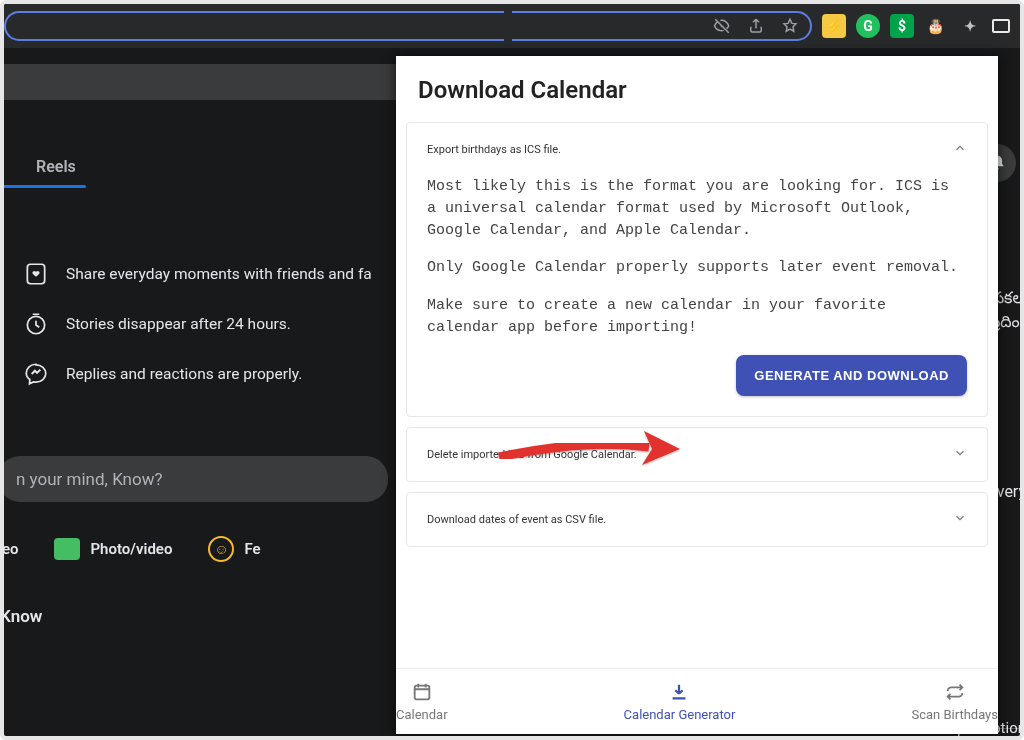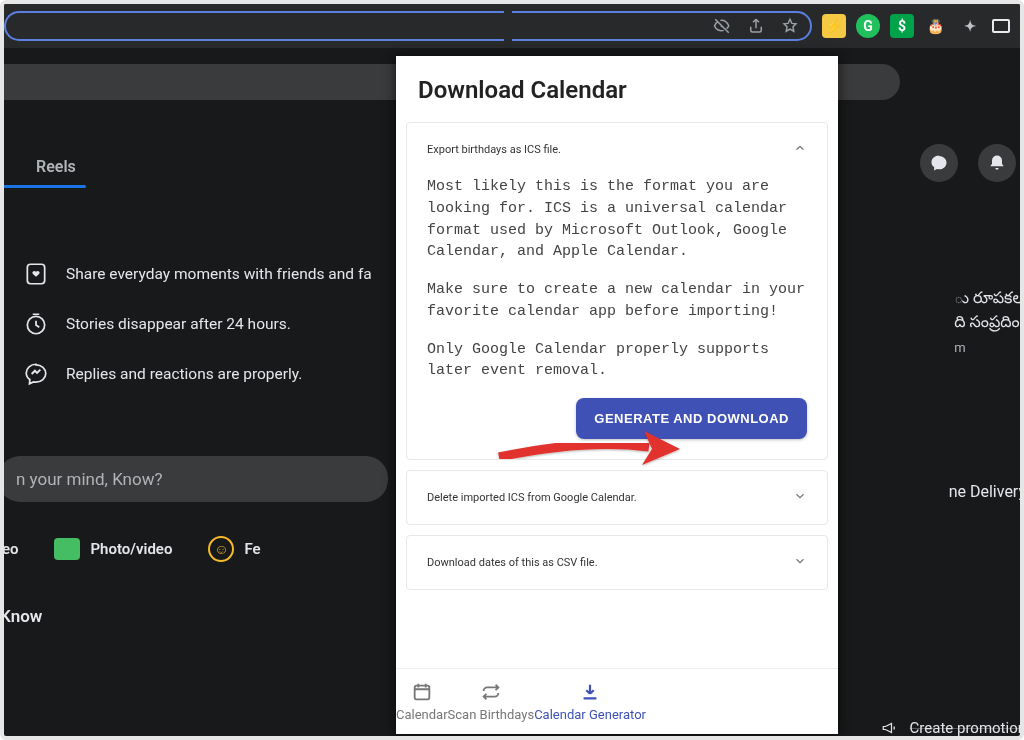--- a/index.html
+++ b/index.html
@@ -41,31 +41,31 @@
     .know{margin:44px 0 0 -4px;color:#e4e6eb;font-size:17px;font-weight:600;}
 
     
     .right-frag{position:absolute;right:4px;top:92px;color:#e4e6eb;font-size:15px;display:flex;align-items:center;gap:20px;}
     .right-frag .circ{width:38px;height:38px;border-radius:50%;background:#3a3b3c;display:flex;align-items:center;justify-content:center;}
     .telugu{position:absolute;right:-10px;top:234px;color:#e4e6eb;font-size:16px;line-height:1.5;text-align:left;}
     .delivery{position:absolute;right:-6px;top:430px;color:#e4e6eb;font-size:16px;}
     .promo{position:absolute;right:-6px;top:667px;color:#e4e6eb;font-size:15px;display:flex;align-items:center;gap:10px;}
 
     
-    .panel{position:absolute;left:392px;top:52px;width:442px;height:678px;background:#fff;box-shadow:-3px 0 10px rgba(0,0,0,.35),3px 0 10px rgba(0,0,0,.35);display:flex;flex-direction:column;}
+    .panel{position:absolute;left:392px;top:52px;width:602px;height:678px;background:#fff;box-shadow:-3px 0 10px rgba(0,0,0,.35),3px 0 10px rgba(0,0,0,.35);display:flex;flex-direction:column;}
     .panel-title{padding:20px 22px 18px 22px;font-size:24px;font-weight:600;color:#222;}
     .panel-body{flex:1;padding:0 10px;overflow:hidden;}
     .card{border:1px solid #e7e7e7;border-radius:4px;margin-bottom:10px;background:#fff;}
     .card-header{display:flex;align-items:center;justify-content:space-between;padding:18px 20px;font-size:11px;color:#333;cursor:pointer;}
     .card-header .chev svg{width:14px;height:14px;stroke:#777;stroke-width:2;fill:none;}
     .card-body{padding:0 20px 20px 20px;font-size:15px;color:#444;line-height:1.45;}
     .card-body p{margin-bottom:16px;font-family:Liberation Mono, monospace;}
     .gen-btn{display:block;margin-left:auto;background:#3f51b5;color:#fff;font-weight:600;font-size:13px;letter-spacing:.5px;border:none;padding:13px 18px;border-radius:8px;box-shadow:0 1px 3px rgba(0,0,0,.25);cursor:pointer;}
 
-    .bottom-nav{height:66px;border-top:1px solid #eee;display:flex;align-items:center;justify-content:flex-start;}
+    .bottom-nav{height:66px;border-top:1px solid #eee;display:flex;align-items:center;justify-content:space-between;}
     .bn-item{display:flex;flex-direction:column;align-items:center;gap:4px;font-size:13px;color:#777;cursor:pointer;}
     .bn-item.active{color:#3f51b5;}
     .bn-item svg{width:22px;height:22px;}
 
     
     .arrow{position:absolute;left:490px;top:415px;width:190px;height:60px;pointer-events:none;}
 
     .dots3{position:absolute;left:496px;bottom:6px;color:#b0b3b8;font-size:18px;letter-spacing:2px;}
 
   </style>
@@ -189,62 +189,62 @@
 
       <div class="card">
         <div class="card-header">
           <span>Export birthdays as ICS file.</span>
           <span class="chev"><svg viewBox="0 0 24 24">
                 <path d="M6 15l6-6 6 6"></path>
               </svg></span>
         </div>
         <div class="card-body">
           <p>Most likely this is the format you are looking for. ICS is a universal calendar format used by Microsoft Outlook, Google Calendar, and Apple Calendar.</p>
+          <p>Only Google Calendar properly supports later event removal.</p>
           <p>Make sure to create a new calendar in your favorite calendar app before importing!</p>
-          <p>Only Google Calendar properly supports later event removal.</p>
           <button class="gen-btn">GENERATE AND DOWNLOAD</button>
         </div>
       </div>
 
       <div class="card">
         <div class="card-header">
           <span>Delete imported ICS from Google Calendar.</span>
           <span class="chev"><svg viewBox="0 0 24 24">
                 <path d="M6 9l6 6 6-6"></path>
               </svg></span>
         </div>
       </div>
       <div class="card">
         <div class="card-header">
-          <span>Download dates of this as CSV file.</span>
+          <span>Download dates of event as CSV file.</span>
           <span class="chev"><svg viewBox="0 0 24 24">
                 <path d="M6 9l6 6 6-6"></path>
               </svg></span>
         </div>
       </div>
     </div>
     <div class="bottom-nav">
       <div class="bn-item">
         <svg viewBox="0 0 24 24">
             <rect x="4" y="5" width="16" height="15" rx="2" fill="none" stroke="#777" stroke-width="2"></rect>
             <path d="M4 9h16M8 3v4M16 3v4" stroke="#777" stroke-width="2"></path>
           </svg>
         <span>Calendar</span>
       </div>
+      <div class="bn-item active">
+        <svg viewBox="0 0 24 24">
+            <path d="M12 4v10m0 0l-4-4m4 4l4-4M5 19h14" fill="none" stroke="#3f51b5" stroke-width="2.4"></path>
+          </svg>
+        <span>Calendar Generator</span>
+      </div>
       <div class="bn-item">
         <svg viewBox="0 0 24 24">
             <path d="M17 4l3 3-3 3M20 7H8a4 4 0 00-4 4M7 20l-3-3 3-3M4 17h12a4 4 0 004-4" fill="none" stroke="#777" stroke-width="2"></path>
           </svg>
         <span>Scan Birthdays</span>
-      </div>
-      <div class="bn-item active">
-        <svg viewBox="0 0 24 24">
-            <path d="M12 4v10m0 0l-4-4m4 4l4-4M5 19h14" fill="none" stroke="#3f51b5" stroke-width="2.4"></path>
-          </svg>
-        <span>Calendar Generator</span>
       </div>
     </div>
   </div>
 
   <svg class="arrow" viewBox="0 0 190 60">
     <defs>
         <filter id="s">
           <feDropShadow dx="0" dy="1" stdDeviation="1" flood-opacity=".3"></feDropShadow>
         </filter>
       </defs>

